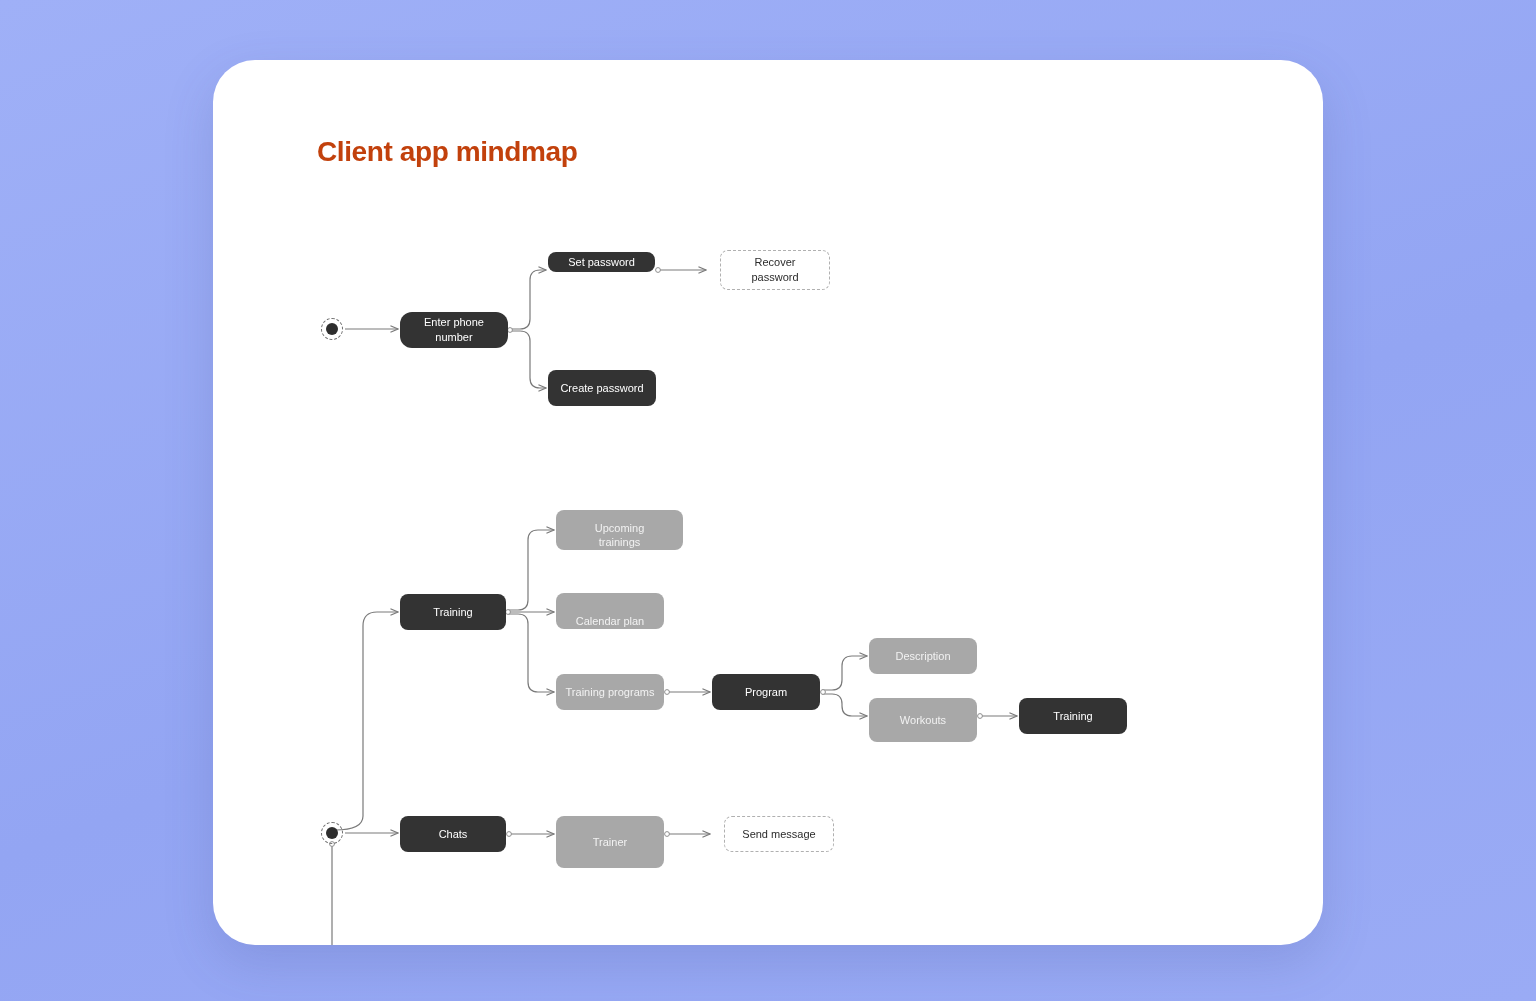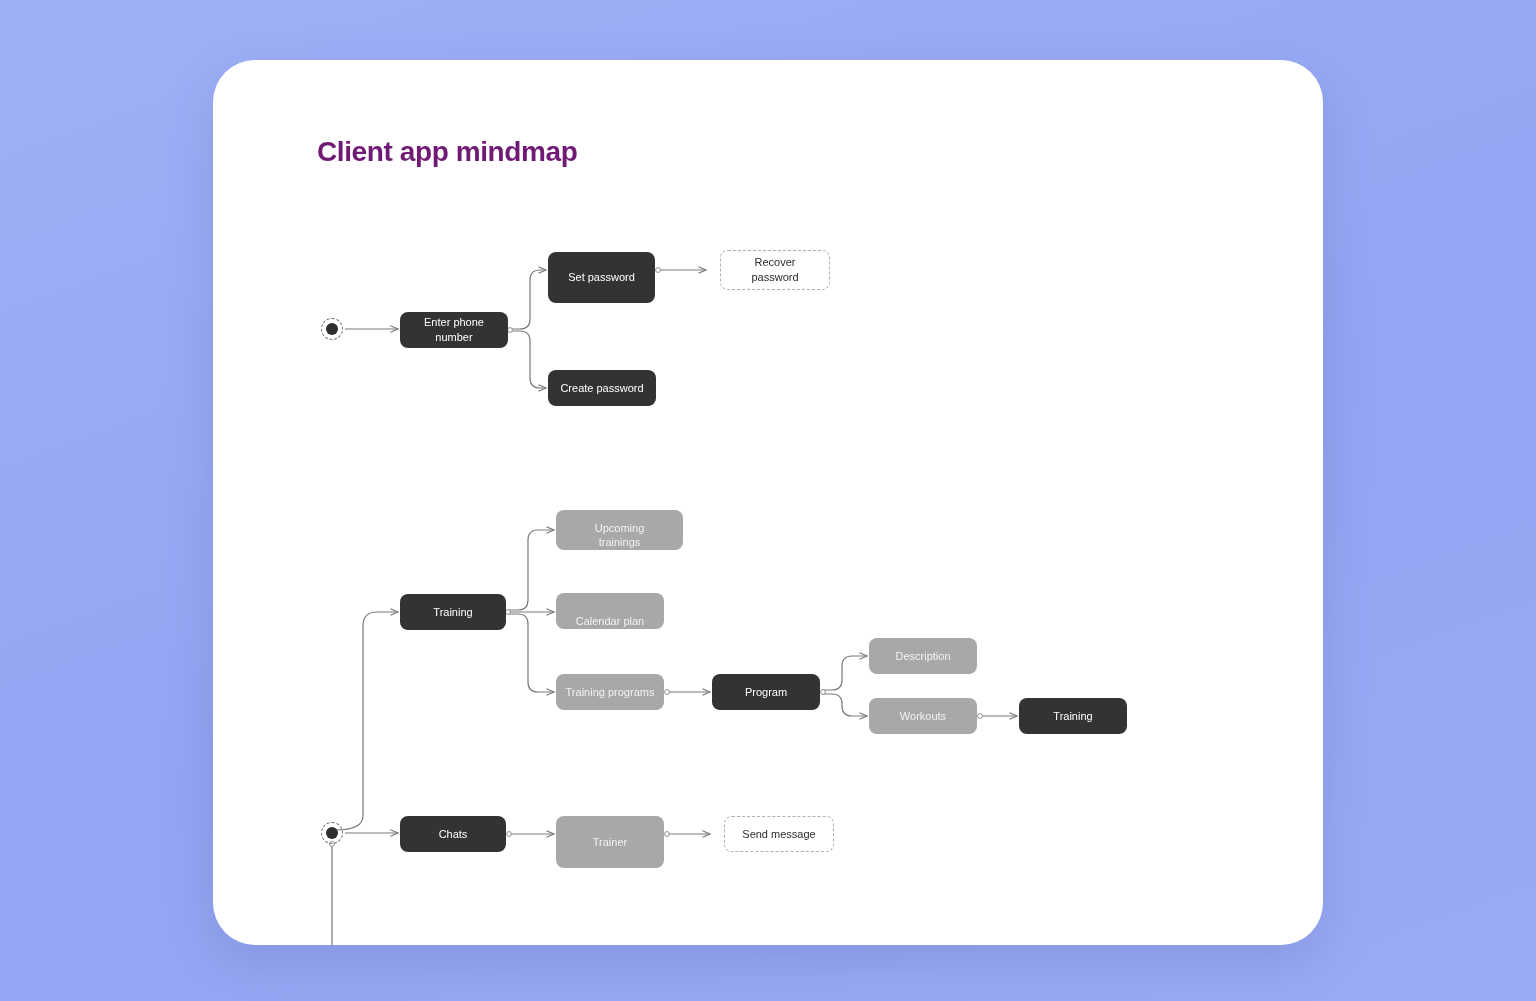--- a/index.html
+++ b/index.html
@@ -24,21 +24,21 @@
     border-radius: 42px;
     overflow: hidden;
     box-shadow: 0 18px 50px rgba(60,70,140,0.18);
   }
   #board-title {
     position: absolute;
     left: 104px; top: 76px;
     font-size: 28px;
     font-weight: bold;
     letter-spacing: -0.4px;
-    color: #701a75;
+    color: #c2410c;
     white-space: nowrap;
   }
   #mindmap-layer {
     position: absolute; inset: 0;
   }
   svg.edges {
     position: absolute; left: 0; top: 0;
     width: 1110px; height: 885px;
     overflow: visible;
   }
@@ -138,35 +138,35 @@
         <circle cx="610" cy="632" r="2.4"></circle>
         <circle cx="767" cy="656" r="2.4"></circle>
         <circle cx="296" cy="774" r="2.4"></circle>
         <circle cx="454" cy="774" r="2.4"></circle>
         <circle cx="119" cy="784" r="2.4"></circle>
       </g>
     </svg>
 
     <div id="node-host">
         <div class="start-node" style="left: 108px; top: 258px; width: 22px; height: 22px;"></div>
-        <div class="node dark" style="left: 187px; top: 252px; width: 108px; height: 36px;"><span>Enter phone
+        <div class="node dark" style="left: 187px; top: 252px; width: 108px; height: 36px; border-radius: 12px;"><span>Enter phone
 number</span></div>
-        <div class="node dark" style="left: 335px; top: 192px; width: 107px; height: 51px;"><span>Set password</span></div>
+        <div class="node dark" style="left: 335px; top: 192px; width: 107px; height: 20px;"><span>Set password</span></div>
         <div class="node dashed" style="left: 495px; top: 190px; width: 110px; height: 40px;"><span>Recover
 password</span></div>
         <div class="node dark" style="left: 335px; top: 310px; width: 108px; height: 36px;"><span>Create password</span></div>
         <div class="start-node" style="left: 108px; top: 762px; width: 22px; height: 22px;"></div>
         <div class="node dark" style="left: 187px; top: 534px; width: 106px; height: 36px;"><span>Training</span></div>
         <div class="node gray" style="left: 343px; top: 450px; width: 127px; height: 40px; align-items: flex-end;"><span>Upcoming
 trainings</span></div>
         <div class="node gray" style="left: 343px; top: 533px; width: 108px; height: 36px; align-items: flex-end;"><span>Calendar plan</span></div>
         <div class="node gray" style="left: 343px; top: 614px; width: 108px; height: 36px;"><span>Training programs</span></div>
         <div class="node dark" style="left: 499px; top: 614px; width: 108px; height: 36px;"><span>Program</span></div>
         <div class="node gray" style="left: 656px; top: 578px; width: 108px; height: 36px;"><span>Description</span></div>
-        <div class="node gray" style="left: 656px; top: 638px; width: 108px; height: 36px;"><span>Workouts</span></div>
+        <div class="node gray" style="left: 656px; top: 638px; width: 108px; height: 44px;"><span>Workouts</span></div>
         <div class="node dark" style="left: 806px; top: 638px; width: 108px; height: 36px;"><span>Training</span></div>
         <div class="node dark" style="left: 187px; top: 756px; width: 106px; height: 36px;"><span>Chats</span></div>
         <div class="node gray" style="left: 343px; top: 756px; width: 108px; height: 52px;"><span>Trainer</span></div>
         <div class="node dashed" style="left: 499px; top: 756px; width: 110px; height: 36px;"><span>Send message</span></div>
       </div>
 
   </div>
 </div>
 
 </body></html>

